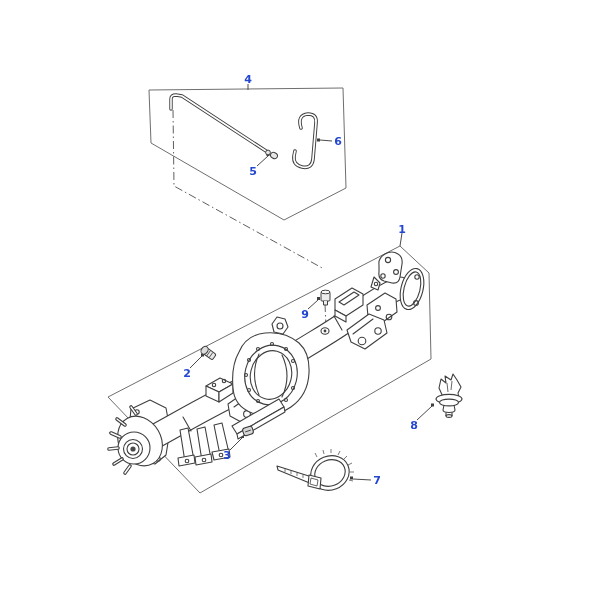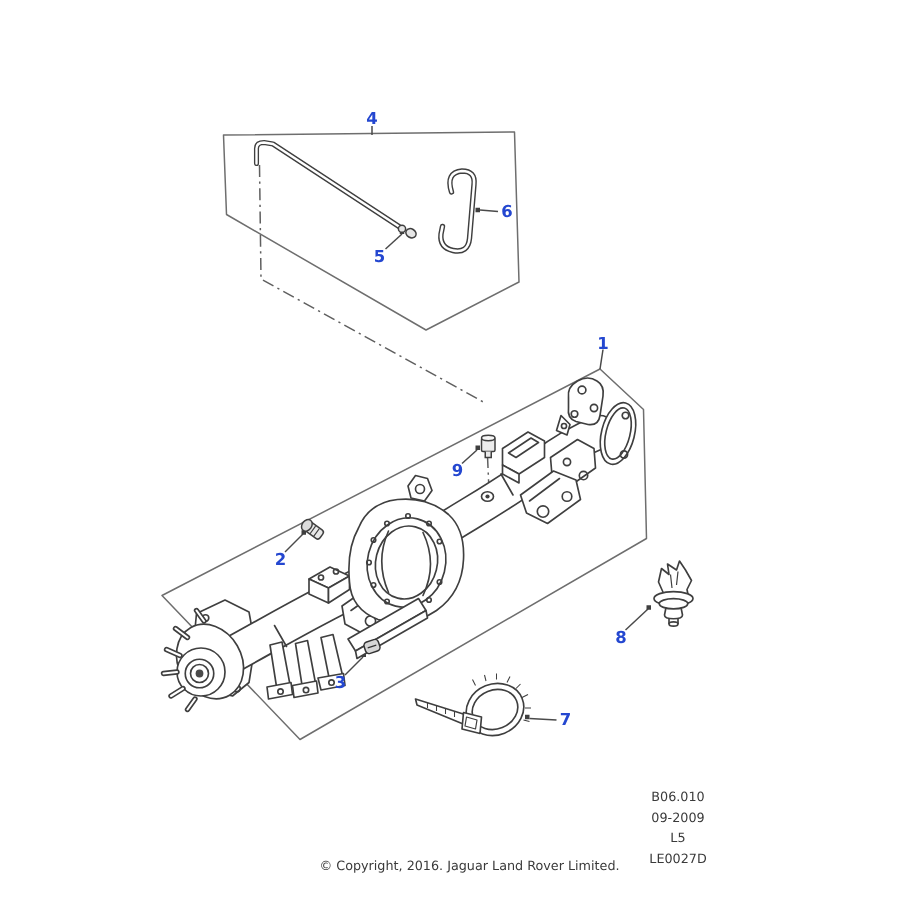--- a/index.html
+++ b/index.html
@@ -222,22 +222,15 @@
   <div class="callout" style="left:402px;top:229px;">1</div>
   <div class="callout" style="left:187px;top:373px;">2</div>
   <div class="callout" style="left:227px;top:455px;">3</div>
   <div class="callout" style="left:248px;top:79px;">4</div>
   <div class="callout" style="left:253px;top:171px;">5</div>
   <div class="callout" style="left:338px;top:141px;">6</div>
   <div class="callout" style="left:377px;top:480px;">7</div>
   <div class="callout" style="left:414px;top:425px;">8</div>
   <div class="callout" style="left:305px;top:314px;">9</div>
 
-  <div class="refblock">
-    <div>B06.010</div>
-    <div>09-2009</div>
-    <div>L5</div>
-    <div>LE0027D</div>
-  </div>
-
-  <div class="copyright">© Copyright, 2016. Jaguar Land Rover Limited.</div>
+
 
 </div>
 
 </body></html>

